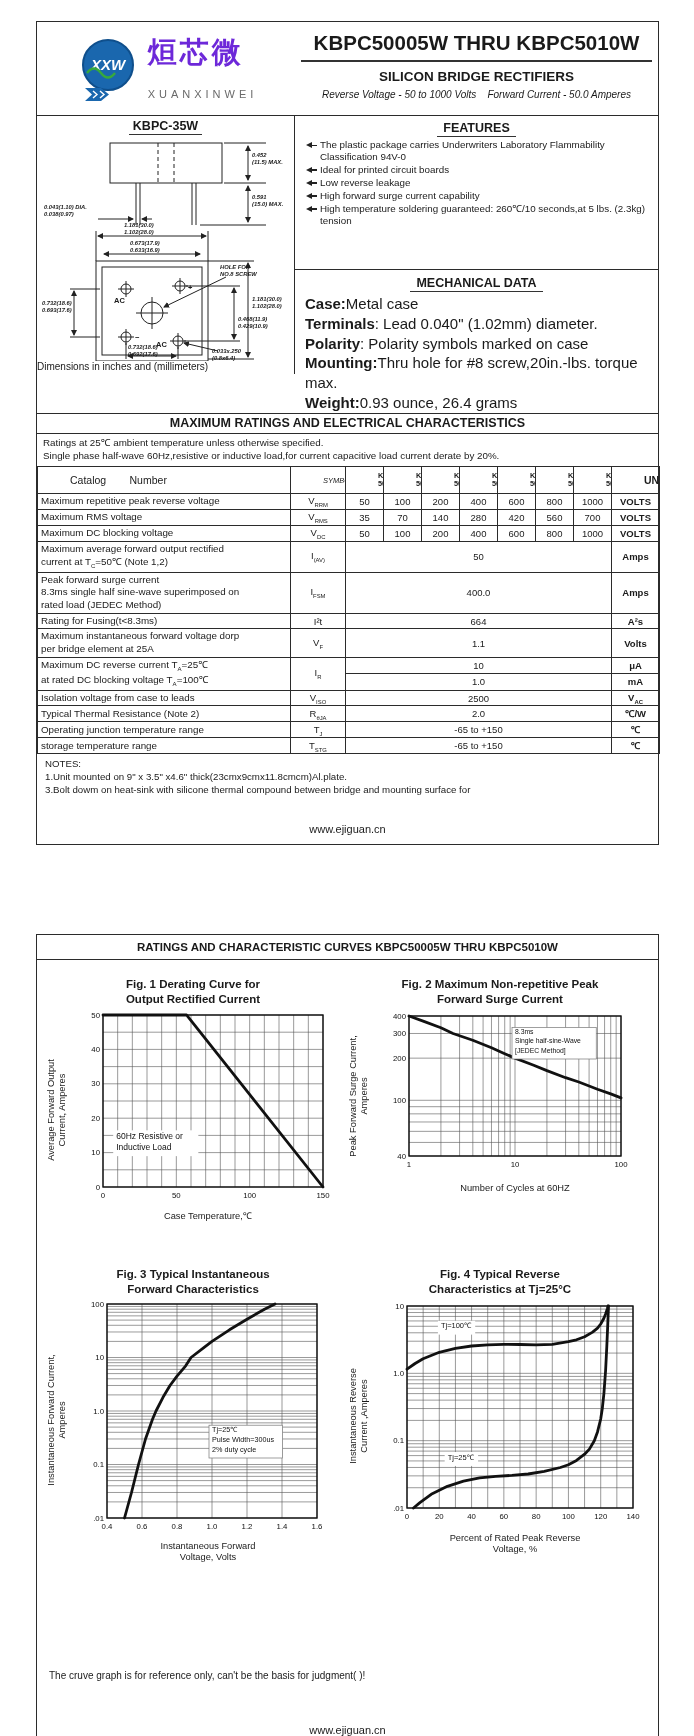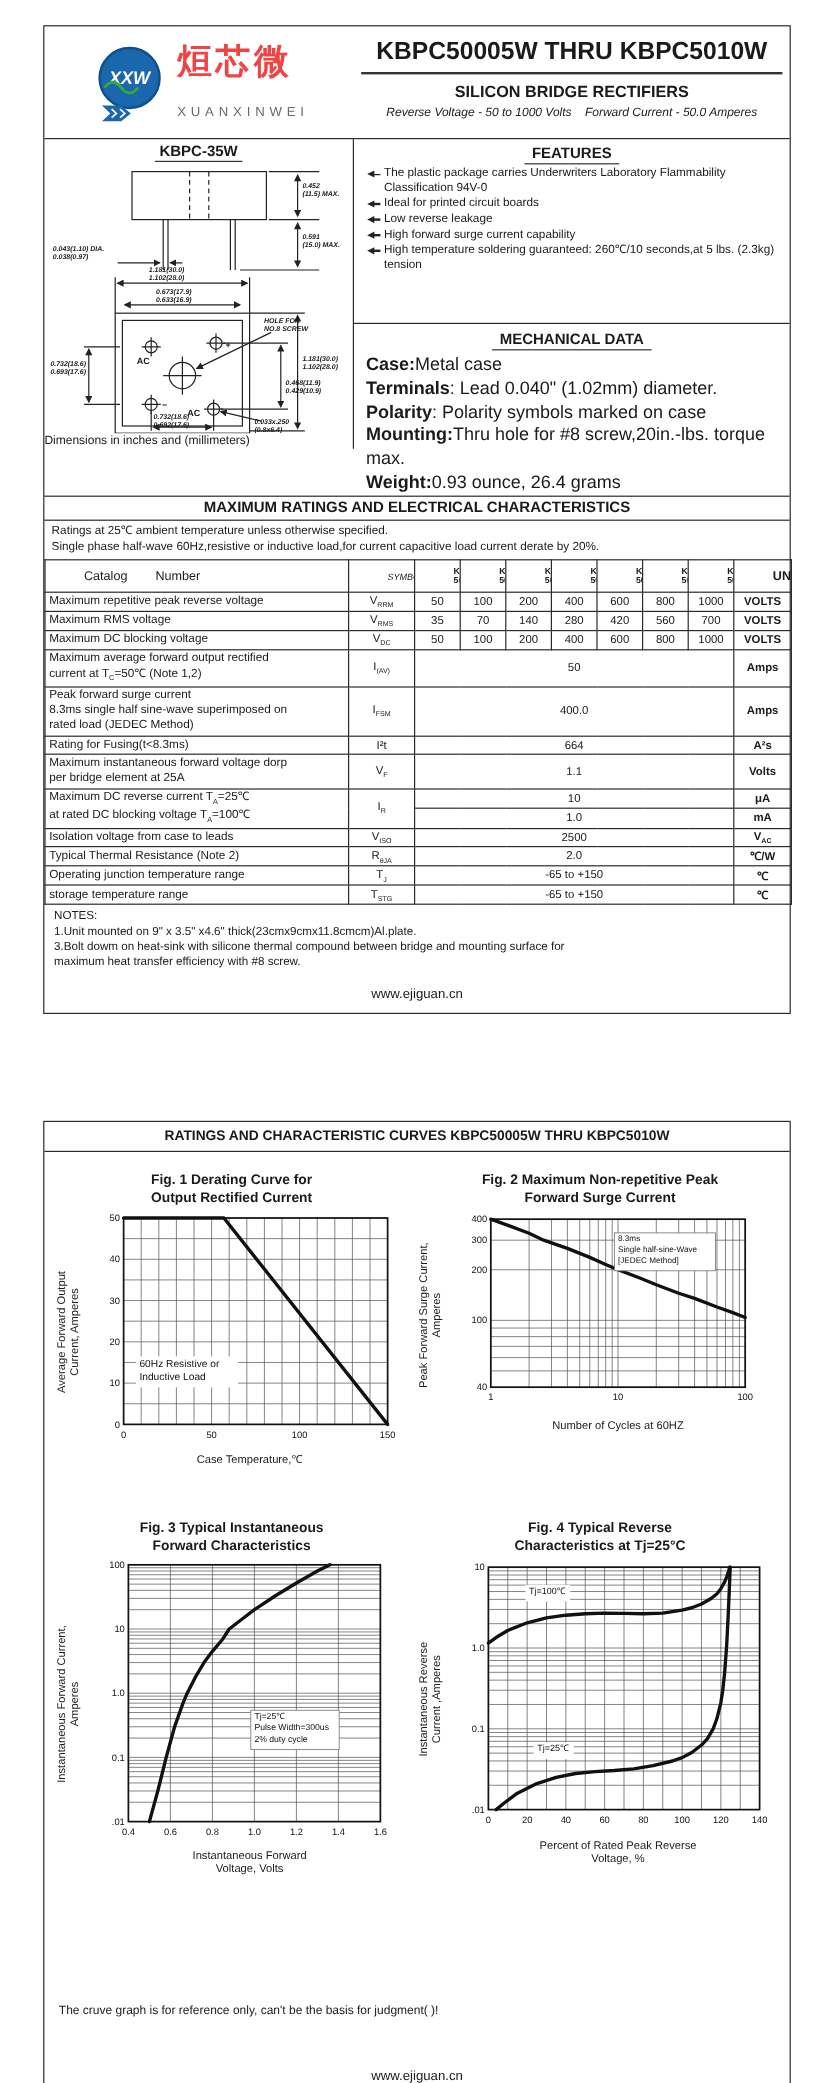--- a/index.html
+++ b/index.html
@@ -3,21 +3,21 @@
 <meta charset="utf-8">
 <style>
   html,body{margin:0;padding:0;background:#fff;}
   body{width:694px;height:1736px;position:relative;font-family:"Liberation Sans",sans-serif;color:#1a1a1a;overflow:hidden;}
   .box{position:absolute;left:36px;width:623px;border:1.6px solid #2b2b2b;background:#fff;box-sizing:border-box;}
   .box1{top:21px;height:824px;}
   .box2{top:918px;height:812px;margin-top:16px;}
   
   .hdr{display:flex;height:93px;border-bottom:1.5px solid #2b2b2b;}
   .logo-cell{width:258px;display:flex;align-items:center;justify-content:center;gap:7px;}
-  .logo-text .cn{font-size:29px;font-weight:700;color:#ef4444;letter-spacing:3px;line-height:1.05;}
+  .logo-text .cn{font-size:29px;font-weight:700;color:#6d28d9;letter-spacing:3px;line-height:1.05;}
   .logo-text .en{font-size:11px;color:#6a6a6a;letter-spacing:4px;margin-top:20px;}
   .title-cell{flex:1;text-align:center;padding-top:9px;}
   .ptitle{font-size:20.5px;font-weight:bold;margin:0 6px;padding-bottom:5px;border-bottom:2px solid #333;}
   .psub{font-size:13.5px;font-weight:bold;margin-top:7px;}
   .ptag{font-size:10px;font-style:italic;margin-top:5px;white-space:pre;}
   
   .cols{display:flex;}
   .leftcol{width:258px;border-right:1.5px solid #2b2b2b;box-sizing:border-box;padding-top:3px;height:258px;}
   .pkg-name{text-align:center;font-weight:bold;font-size:12.5px;}
   .pkg-name span{border-bottom:1.5px solid #333;padding:0 4px 1px;}
@@ -403,21 +403,20 @@
           <td class="val" colspan="7">-65 to +150</td>
           <td class="unit">℃</td>
         </tr>
       </tbody>
     </table>
 
   <div class="notes" id="notes-block">
       <div>NOTES:</div>
       <div>1.Unit mounted on 9"  x 3.5"  x4.6"  thick(23cmx9cmx11.8cmcm)Al.plate.</div>
       <div>3.Bolt dowm on heat-sink with silicone thermal compound between bridge and mounting surface for</div>
-      <div>   maximum heat transfer efficiency with #8 screw.</div>
     </div>
   <div class="url">www.ejiguan.cn</div>
 </div>
 
 <div class="box box2">
   <div class="curvehdr">RATINGS AND CHARACTERISTIC CURVES KBPC50005W THRU KBPC5010W</div>
 
   <div class="fig" style="left:6px;top:42px;width:300px;">
     <div class="fig-title">
         <div>Fig. 1 Derating Curve for</div>

